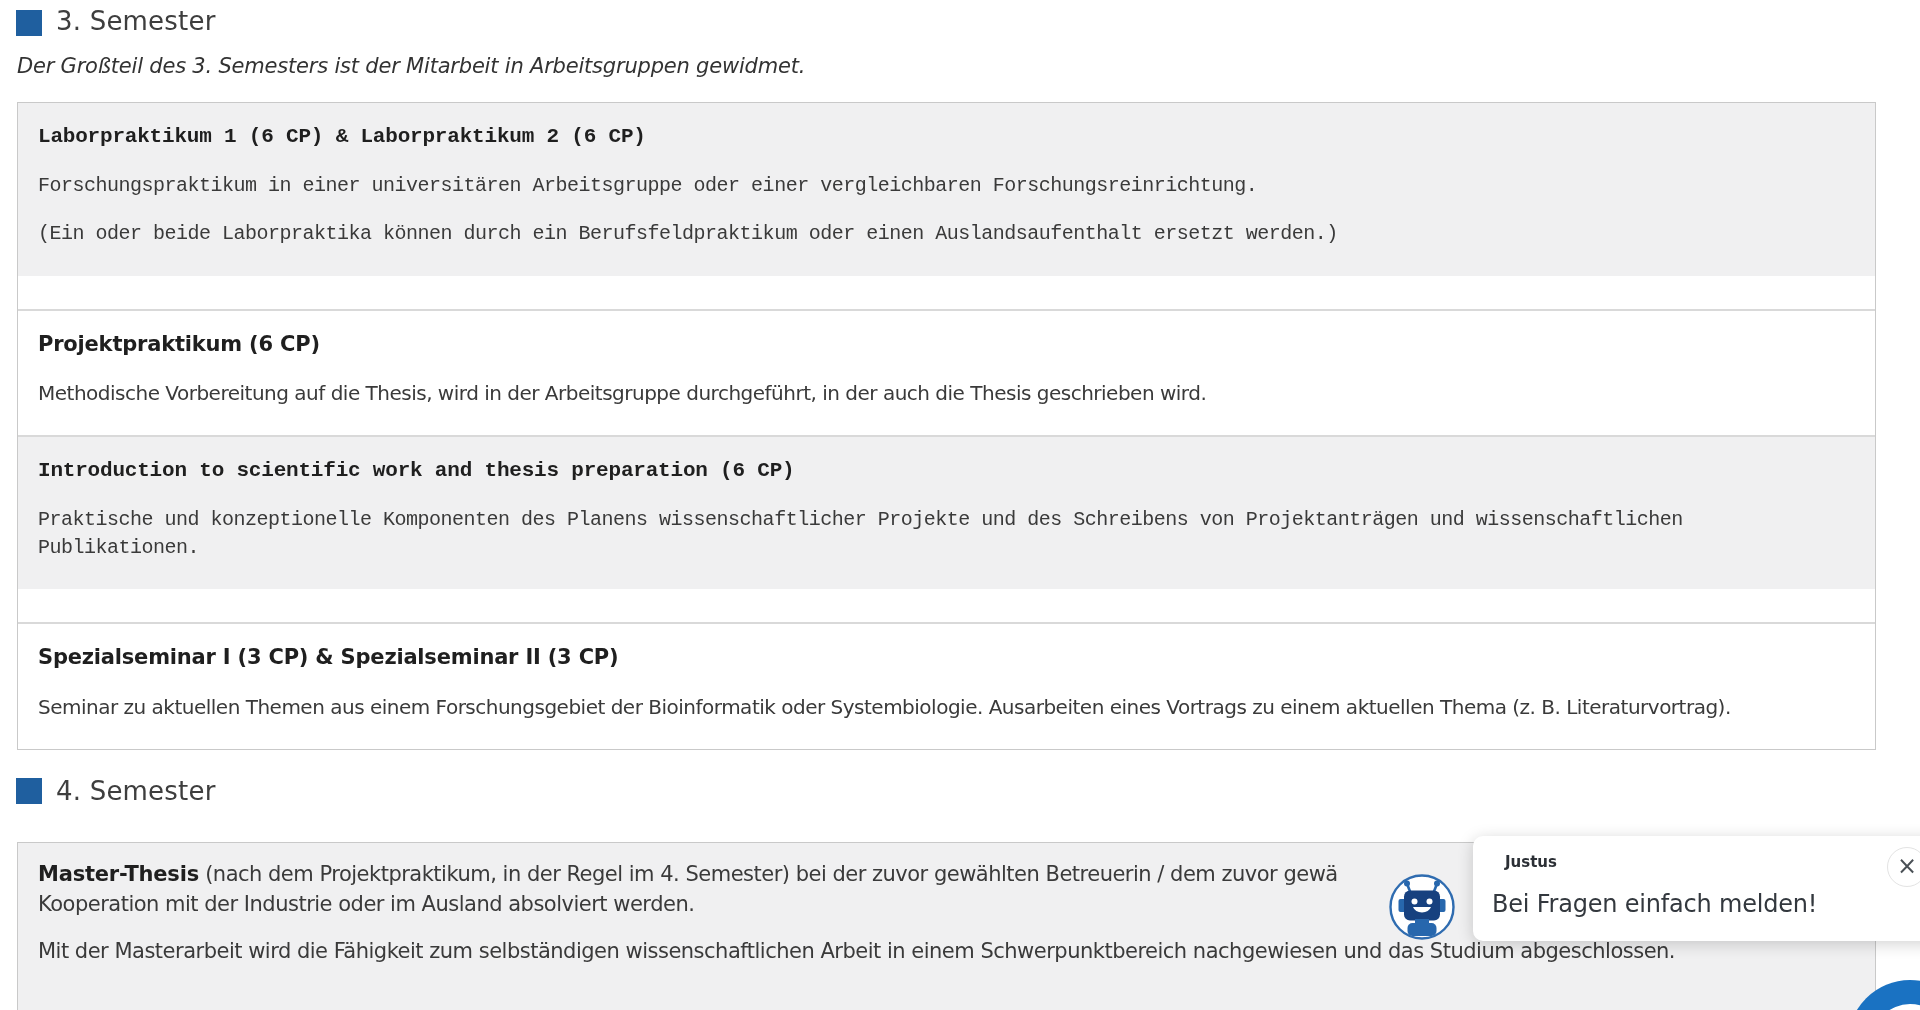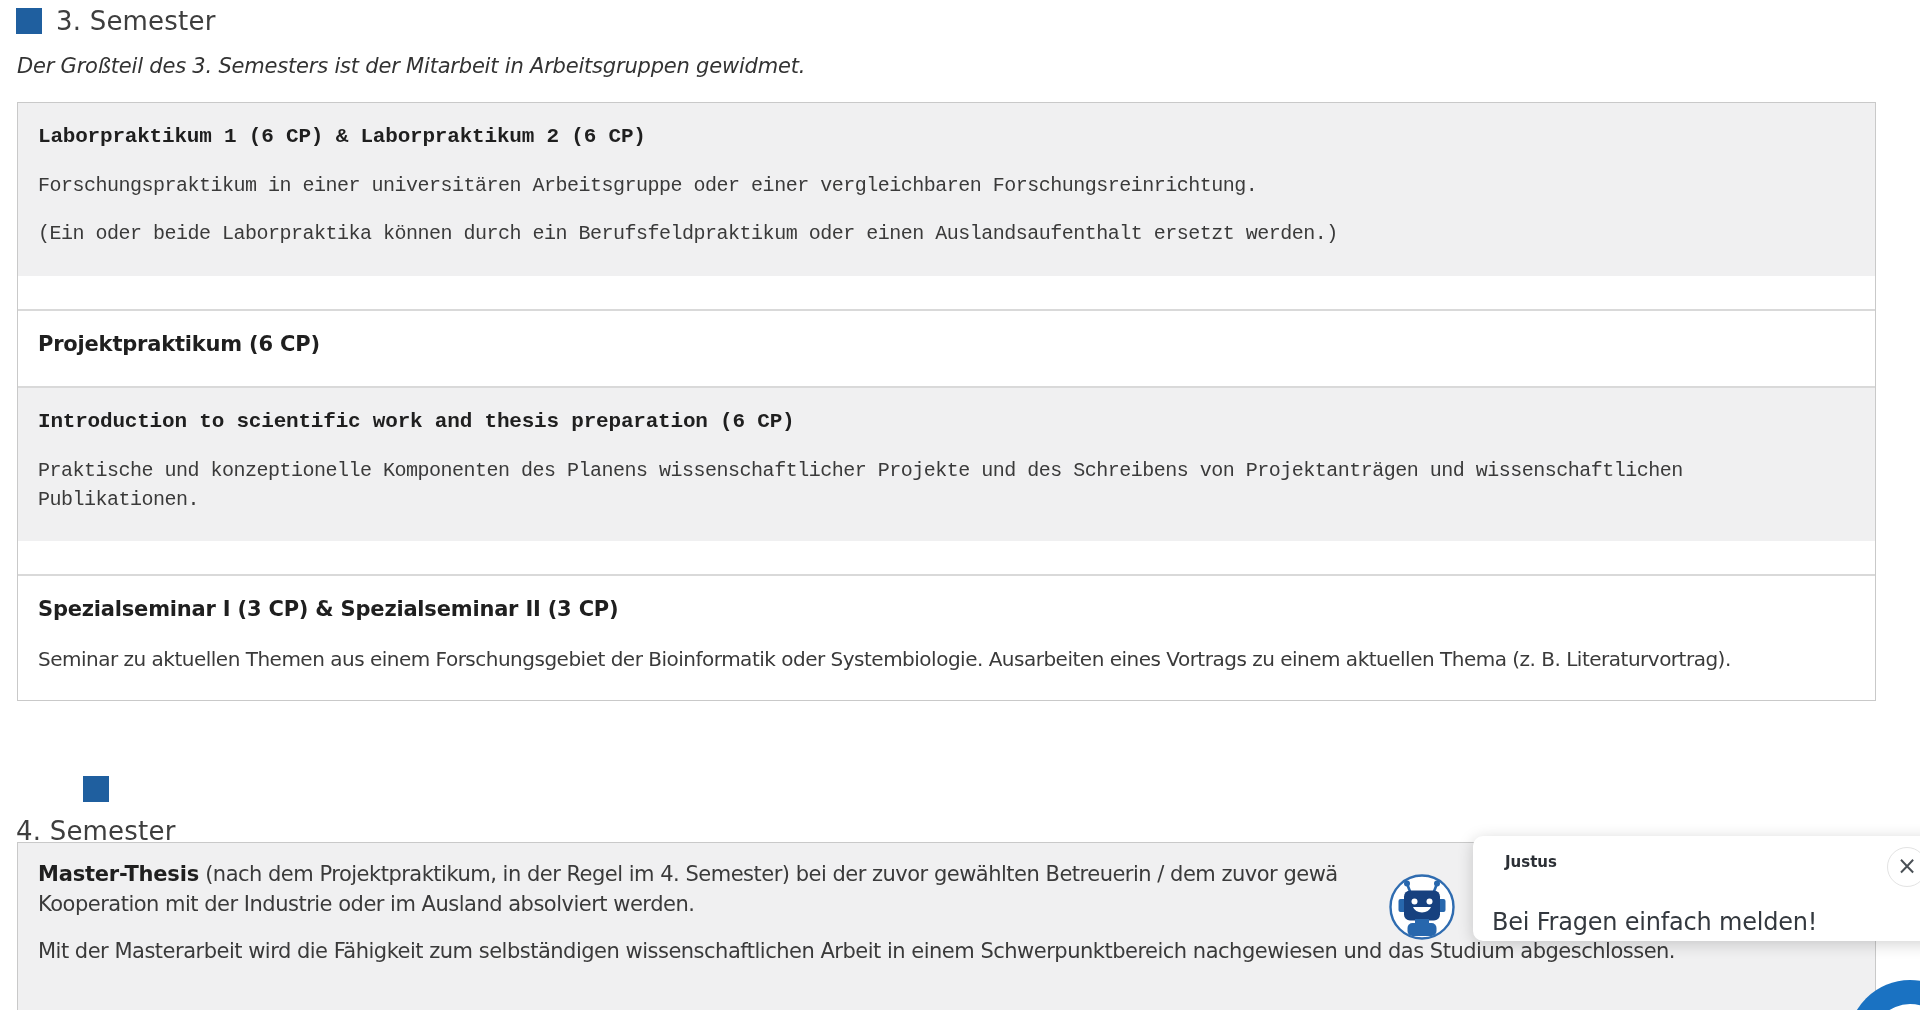--- a/index.html
+++ b/index.html
@@ -15,22 +15,22 @@
   .section-heading {
     position: absolute; left: 16px;
     display: flex; align-items: center; gap: 14px;
   }
   .section-heading .bullet {
     width: 26px; height: 26px; background: #1f5f9f; flex: 0 0 auto;
   }
   .section-heading .htext {
     font-size: 26px; color: #3e3e3e; letter-spacing: 0.2px;
   }
-  #heading-sem3 { top: 6px; }
-  #heading-sem4 { top: 776px; flex-direction: column; }
+  #heading-sem3 { top: 6px; align-items: flex-end; }
+  #heading-sem4 { top: 776px; }
 
   .intro-italic {
     position: absolute; left: 17px; top: 54px;
     font-style: italic; font-size: 21px; color: #333333; letter-spacing: -0.2px;
   }
 
   
   .module-table {
     position: absolute; left: 17px; top: 102px; width: 1859px;
     border: 1px solid #c9c9c9;
@@ -66,21 +66,21 @@
     position: absolute; left: 1473px; top: 836px; width: 470px; height: 105px;
     background: #ffffff; border-radius: 10px;
     box-shadow: 0 3px 16px rgba(0,0,0,0.18);
     z-index: 20;
   }
   .chat-name {
     position: absolute; left: 19px; top: 17px;
     font-size: 15px; font-weight: bold; color: #2b2f35; margin-left: 13px;
   }
   .chat-message {
-    position: absolute; left: 19px; top: 72px;
+    position: absolute; left: 19px; top: 54px;
     font-size: 24px; color: #33383e; letter-spacing: -0.2px;
   }
   .chat-close {
     position: absolute; left: 414px; top: 11px;
     width: 40px; height: 40px; border-radius: 50%;
     background: #ffffff; border: 1px solid #e3e3e3;
     color: #4a5056; font-size: 24px; line-height: 36px; text-align: center;
     cursor: pointer; font-family: "DejaVu Sans", sans-serif;
   }
   .robot-avatar {
@@ -107,20 +107,21 @@
 <div class="intro-italic">Der Großteil des 3. Semesters ist der Mitarbeit in Arbeitsgruppen gewidmet.</div>
 
 <div class="module-table">
   <div class="module-row shaded">
     <h3>Laborpraktikum 1 (6 CP) &amp; Laborpraktikum 2 (6 CP)</h3>
     <p>Forschungspraktikum in einer universitären Arbeitsgruppe oder einer vergleichbaren Forschungsreinrichtung.</p>
     <p>(Ein oder beide Laborpraktika können durch ein Berufsfeldpraktikum oder einen Auslandsaufenthalt ersetzt werden.)</p>
   </div>
   <div class="module-row plain">
     <h3>Projektpraktikum (6 CP)</h3>
+    <p>Methodische Vorbereitung auf die Thesis, wird in der Arbeitsgruppe durchgeführt, in der auch die Thesis geschrieben wird.</p>
   </div>
   <div class="module-row shaded">
     <h3>Introduction to scientific work and thesis preparation (6 CP)</h3>
     <p>Praktische und konzeptionelle Komponenten des Planens wissenschaftlicher Projekte und des Schreibens von Projektanträgen und wissenschaftlichen Publikationen.</p>
   </div>
   <div class="module-row plain">
     <h3>Spezialseminar I (3 CP) &amp; Spezialseminar II (3 CP)</h3>
     <p>Seminar zu aktuellen Themen aus einem Forschungsgebiet der Bioinformatik oder Systembiologie. Ausarbeiten eines Vortrags zu einem aktuellen Thema (z. B. Literaturvortrag).</p>
   </div>
 </div>

